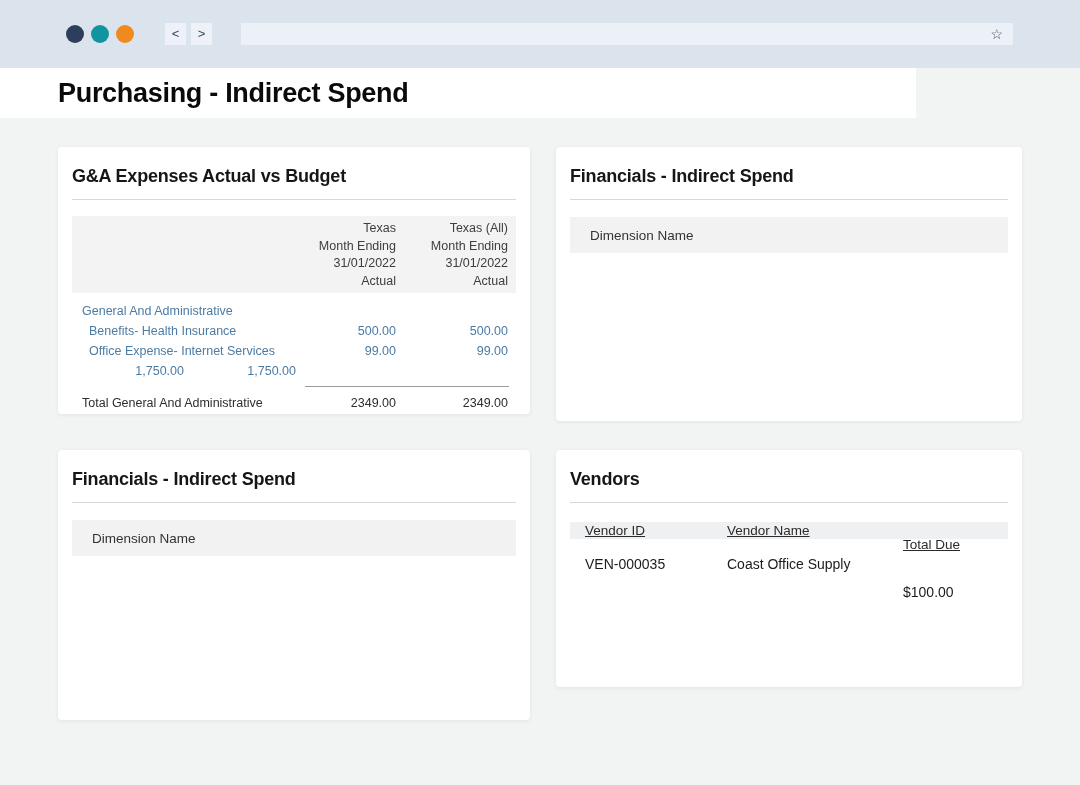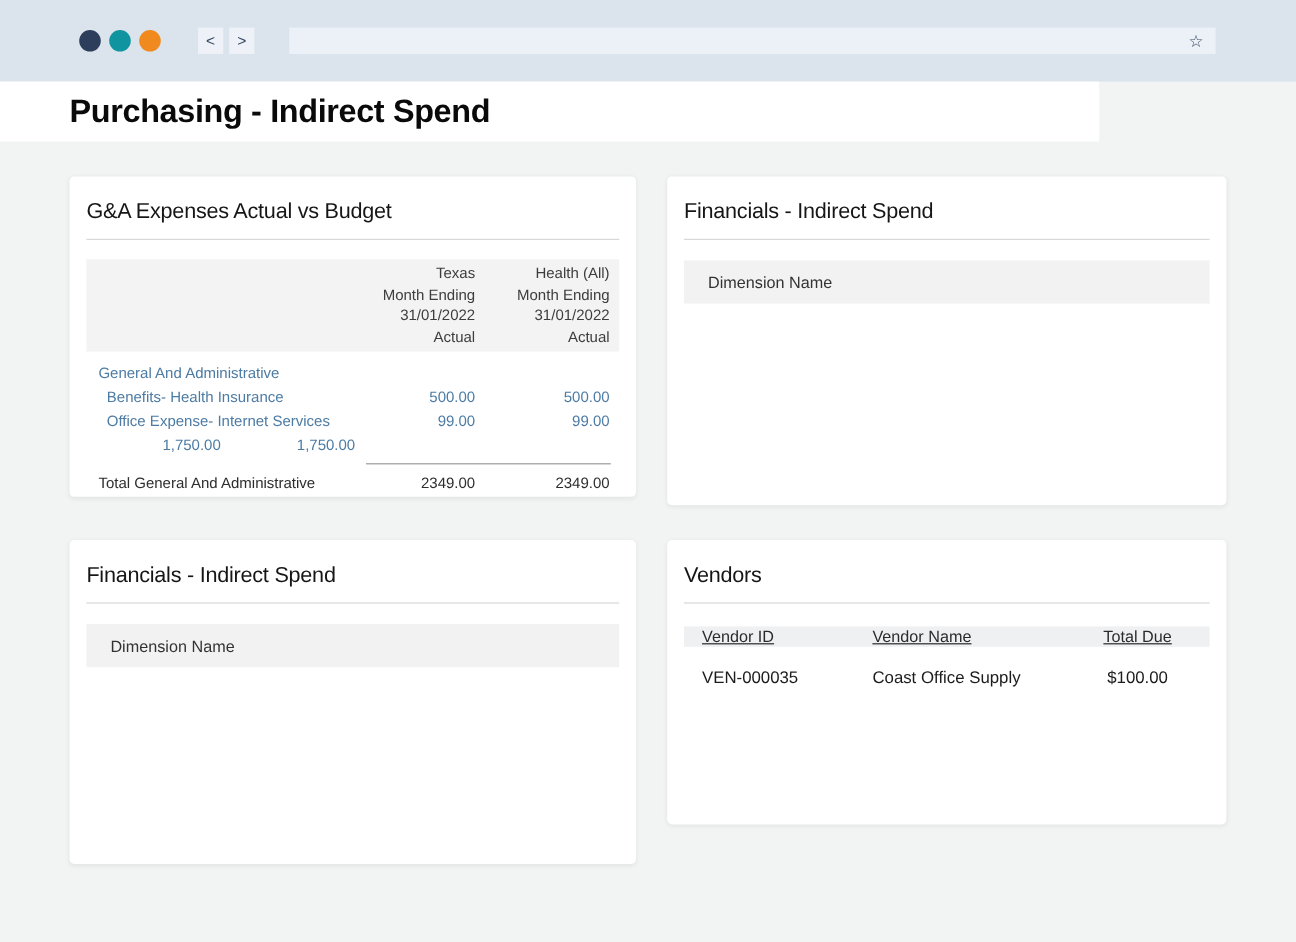--- a/index.html
+++ b/index.html
@@ -48,21 +48,21 @@
     position:absolute; background:#ffffff; border-radius:4px;
     box-shadow:0 1px 4px rgba(30,40,60,0.07);
     padding:0 14px;
   }
   #card-gna        { left:58px;  top:147px; width:472px; height:267px; }
   #card-fin-top    { left:556px; top:147px; width:466px; height:274px; }
   #card-fin-bottom { left:58px;  top:450px; width:472px; height:270px; }
   #card-vendors    { left:556px; top:450px; width:466px; height:237px; }
 
   .card-title {
-    padding:16px 0 10px 0; font-size:18px; font-weight:400; color:#161616;
+    padding:16px 0 10px 0; font-size:18px; font-weight:700; color:#161616;
     letter-spacing:-0.2px; line-height:26px;
   }
   .card-rule { border:none; border-top:1.5px solid #d8d8d8; }
 
   
   .gna-head {
     margin-top:16px; background:#f3f3f3; display:flex;
     padding:4px 0 3px 0; font-size:12.5px; color:#3d3d3d; line-height:17.5px;
   }
   .gna-spacer { flex:1; }
@@ -86,21 +86,21 @@
   }
 
   
   .ven-head {
     margin-top:19px; height:17px; background:#eef0f2;
     display:flex; align-items:center; padding:0 15px;
     font-size:13.5px; color:#2b2b2b;text-decoration:underline;
   }
   .ven-c1 { width:142px; }
   .ven-c2 { flex:1; }
-  .ven-c3 { width:90px; text-align:center; }
+  .ven-c3 { width:90px; text-align:left;margin-top:28px; }
   .ven-body { margin-top:14px; font-size:14px; color:#1c1c1c; }
   .ven-row { display:flex; padding:0 15px; line-height:23px; }
 </style>
 </head>
 <body>
 
 <div class="browser-bar">
   <div class="dots">
     <span class="dot navy"></span>
     <span class="dot teal"></span>
@@ -124,21 +124,21 @@
   <hr class="card-rule">
   <div class="gna-head">
     <div class="gna-spacer"></div>
     <div class="hcol1">
       <div>Texas</div>
       <div>Month Ending</div>
       <div>31/01/2022</div>
       <div>Actual</div>
     </div>
     <div class="hcol2">
-      <div>Health (All)</div>
+      <div>Texas (All)</div>
       <div>Month Ending</div>
       <div>31/01/2022</div>
       <div>Actual</div>
     </div>
   </div>
   <div class="gna-body">
     <div class="gna-row">
       <div class="gna-label blue">General And Administrative</div>
       <div class="gna-v1"></div>
         <div class="gna-v2"></div>

